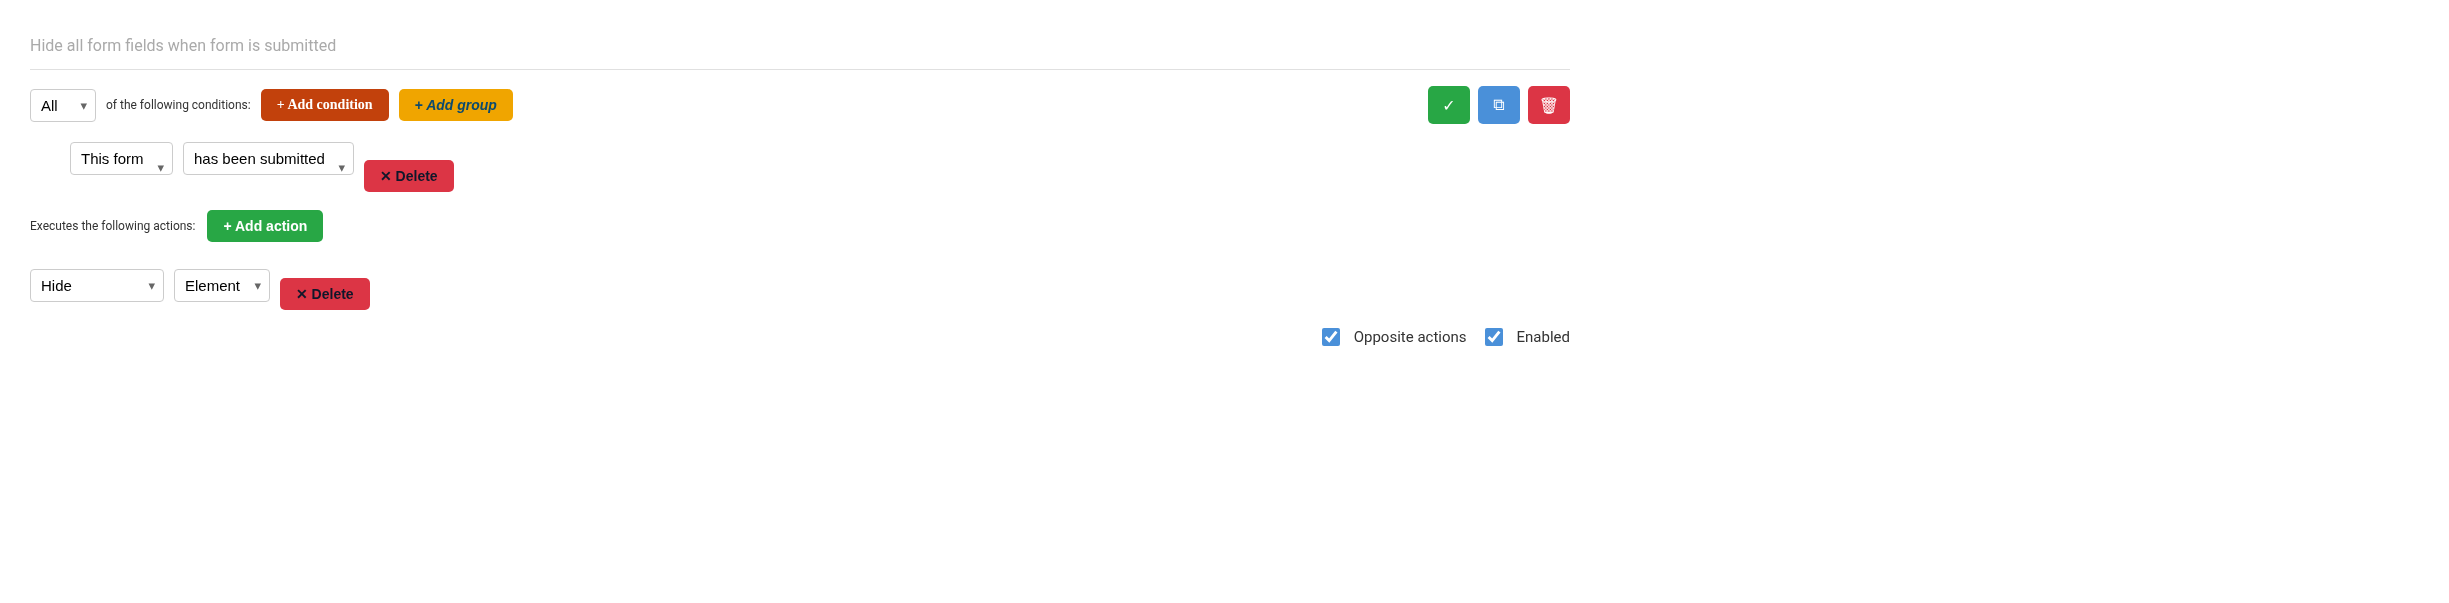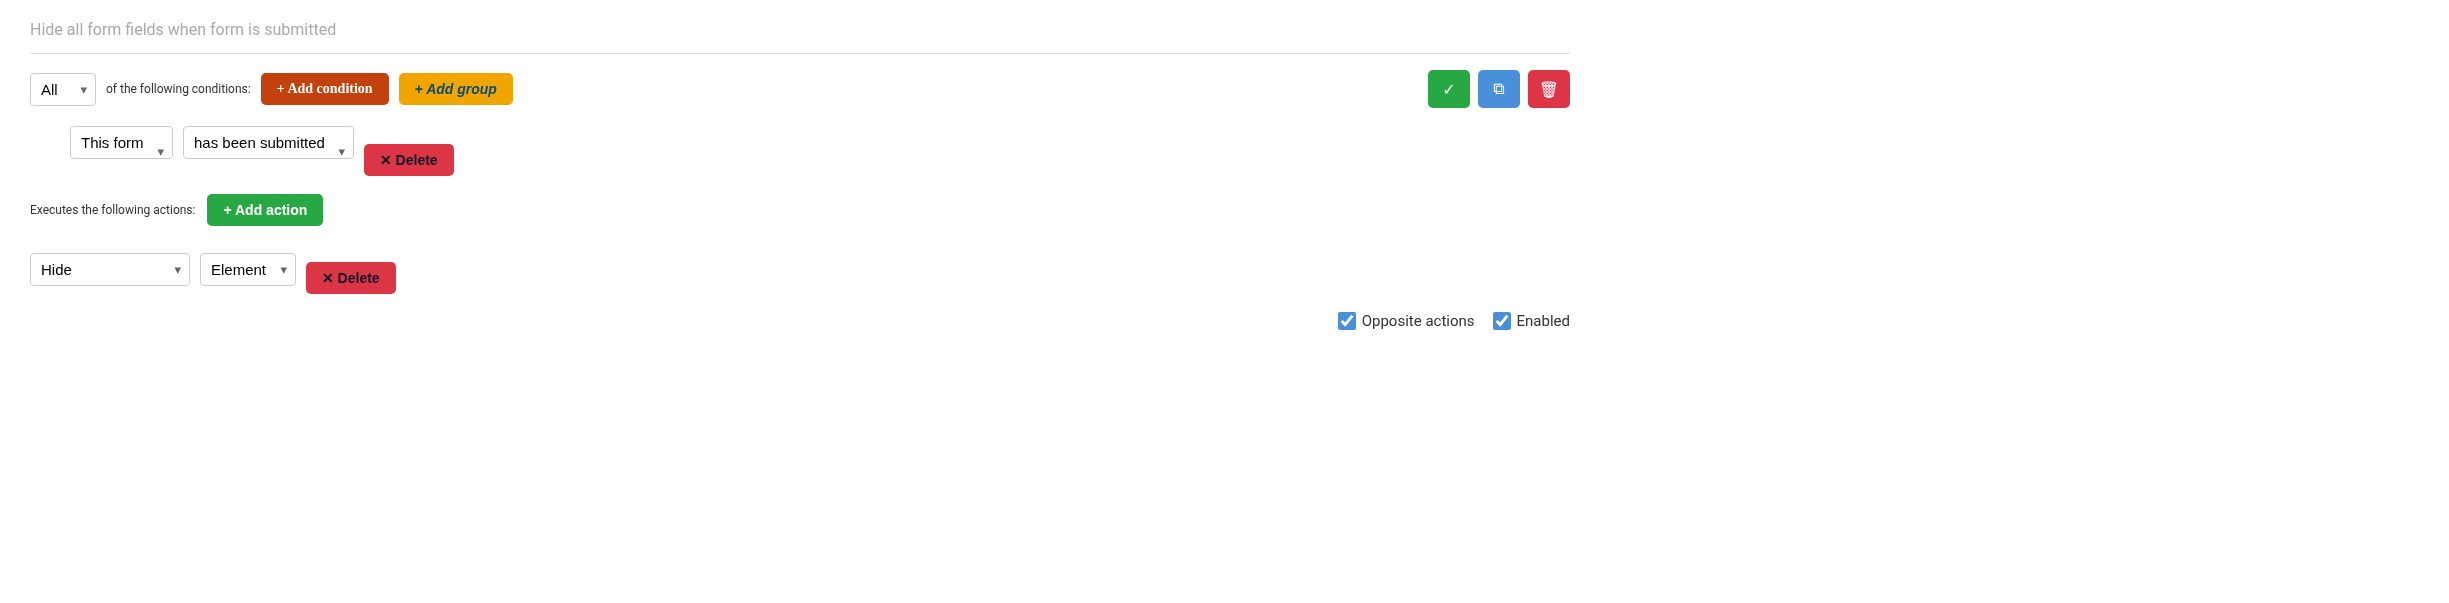--- a/index.html
+++ b/index.html
@@ -5,21 +5,21 @@
     * { box-sizing: border-box; margin: 0; padding: 0; }
     body {
       font-family: -apple-system, BlinkMacSystemFont, 'Segoe UI', Roboto, sans-serif;
       background: #fff;
       color: #333;
       font-size: 15px;
     }
     .page-wrapper {
       width: 100%;
       max-width: 1600px;
-      padding: 20px 30px 30px 30px;
+      padding: 36px 30px 30px 30px;
     }
     .page-title {
       color: #aaa;
       font-size: 16px;
       margin-bottom: 16px;
       padding-bottom: 14px;
       border-bottom: 1px solid #e0e0e0;
     }
     .conditions-row {
       display: flex;
@@ -140,21 +140,21 @@
     .bottom-row {
       display: flex;
       justify-content: flex-end;
       align-items: center;
       gap: 18px;
       margin-top: 10px;
     }
     .checkbox-label {
       display: flex;
       align-items: center;
-      gap: 6px;
+      gap: 14px;
       font-size: 15px;
       color: #333;
       cursor: pointer;
     }
     .checkbox-label input[type="checkbox"] {
       width: 18px;
       height: 18px;
       accent-color: #4a90d9;
       cursor: pointer;
     }
@@ -206,21 +206,21 @@
     <button class="btn btn-red">✕ Delete</button>
   </div>
 
   <div class="actions-row">
     <span class="label-text">Executes the following actions:</span>
     <button class="btn btn-green">+ Add action</button>
   </div>
 
   <div class="action-detail-row">
     <div class="select-wrapper">
-      <select style="width:160px;">
+      <select style="width:134px;">
         <option>Hide</option>
         <option>Show</option>
       </select>
     </div>
     <div class="select-wrapper">
       <select>
         <option>Element</option>
         <option>Field</option>
       </select>
     </div>

